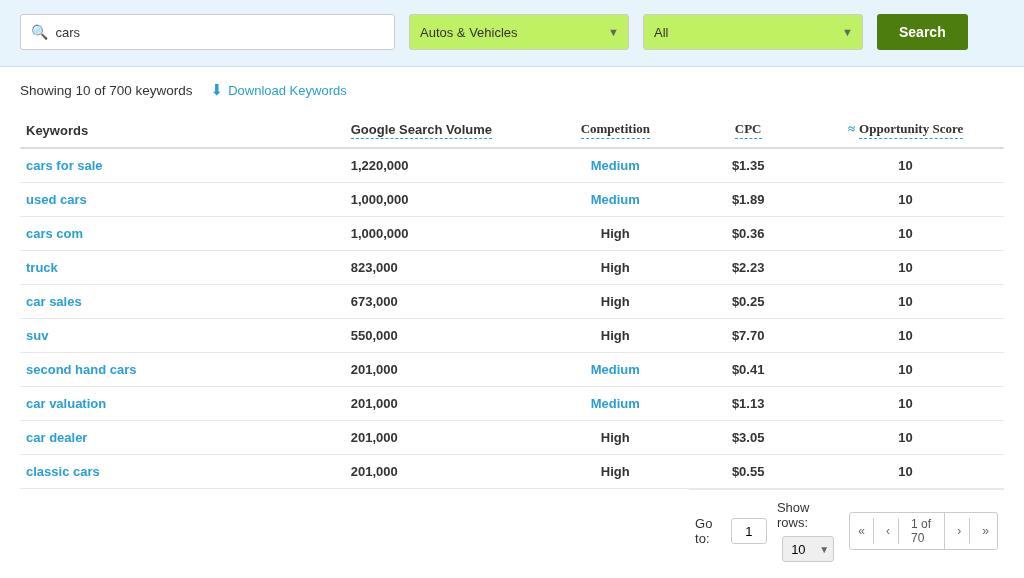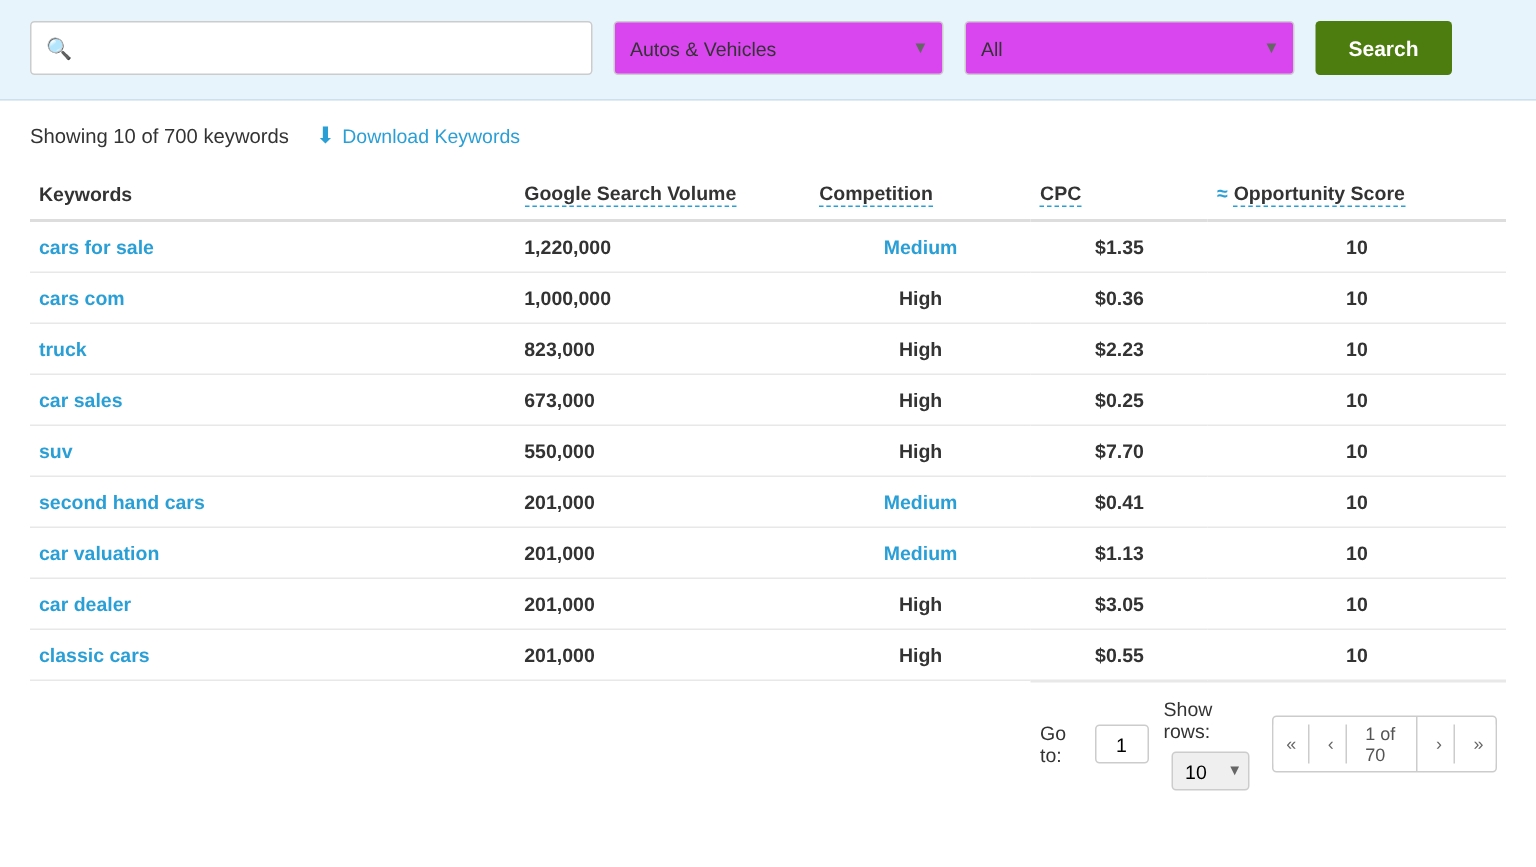--- a/index.html
+++ b/index.html
@@ -51,21 +51,21 @@
     }
     .select-wrap {
       position: relative;
       height: 36px;
     }
     .select-wrap select {
       appearance: none;
       -webkit-appearance: none;
       border: 1px solid #ccc;
       border-radius: 3px;
-      background: #d946ef;
+      background: #bef264;
       padding: 6px 30px 6px 10px;
       font-size: 13px;
       color: #333;
       height: 36px;
       cursor: pointer;
       outline: none;
     }
     .select-wrap.industry select { width: 220px; }
     .select-wrap.country select { width: 220px; }
     .select-arrow {
@@ -121,21 +121,21 @@
     thead tr {
       border-bottom: 2px solid #ddd;
     }
     thead th {
       text-align: left;
       padding: 8px 6px;
       font-weight: bold;
       color: #333;
       white-space: nowrap;
     }
-    thead th.center { text-align: left; }
+    thead th.center { text-align: center; font-family: Liberation Serif, serif; }
     .col-keyword { width: 33%; }
     .col-volume { width: 20%; }
     .col-competition { width: 15%; text-align: center; }
     .col-cpc { width: 12%; text-align: center; }
     .col-opportunity { width: 20%; text-align: center; }
 
     .dotted-underline {
       border-bottom: 1px dashed #2a9fd6;
       display: inline-block;
       padding-bottom: 1px;
@@ -239,20 +239,21 @@
     .competition-medium { color: #2a9fd6; }
     .competition-high { color: #333; }
   </style>
 </head>
 <body>
 
 <div class="top-bar">
   <div class="top-bar-inputs">
     <div class="search-input-wrap">
       <span class="search-icon-inline">🔍</span>
+      <input type="text" value="cars" style="">
     </div>
     <div class="select-wrap industry">
       <select>
         <option>All Industries</option>
         <option selected="">Autos &amp; Vehicles</option>
         <option>Business &amp; Industrial</option>
         <option>Computers &amp; Electronics</option>
         <option>Finance</option>
         <option>Health</option>
         <option>Home &amp; Garden</option>
@@ -309,20 +310,29 @@
       </tr>
     </thead>
     <tbody id="table-body">
     <tr>
     <td class="keyword-cell">
       <a href="#">cars for sale</a>
     </td>
     <td>1,220,000</td>
     <td class="center competition-medium">Medium</td>
     <td class="center">$1.35</td>
+    <td class="center">10</td>
+  </tr>
+        <tr>
+    <td class="keyword-cell">
+      <a href="#">used cars</a>
+    </td>
+    <td>1,000,000</td>
+    <td class="center competition-medium">Medium</td>
+    <td class="center">$1.89</td>
     <td class="center">10</td>
   </tr>
         <tr>
     <td class="keyword-cell">
       <a href="#">cars com</a>
     </td>
     <td>1,000,000</td>
     <td class="center competition-high">High</td>
     <td class="center">$0.36</td>
     <td class="center">10</td>

